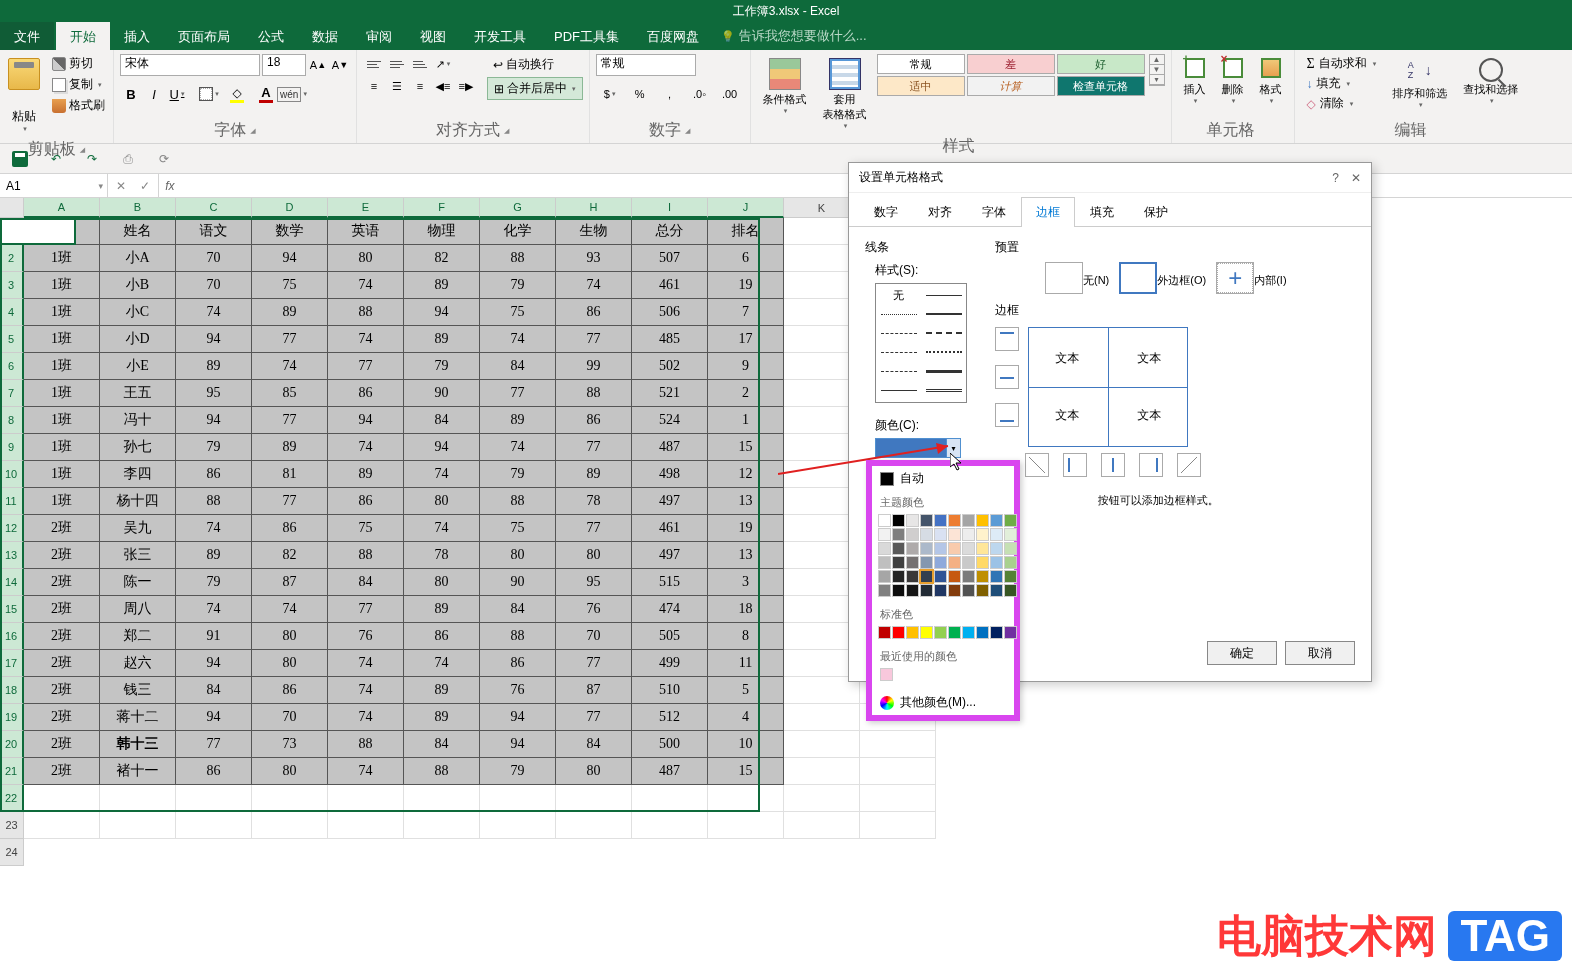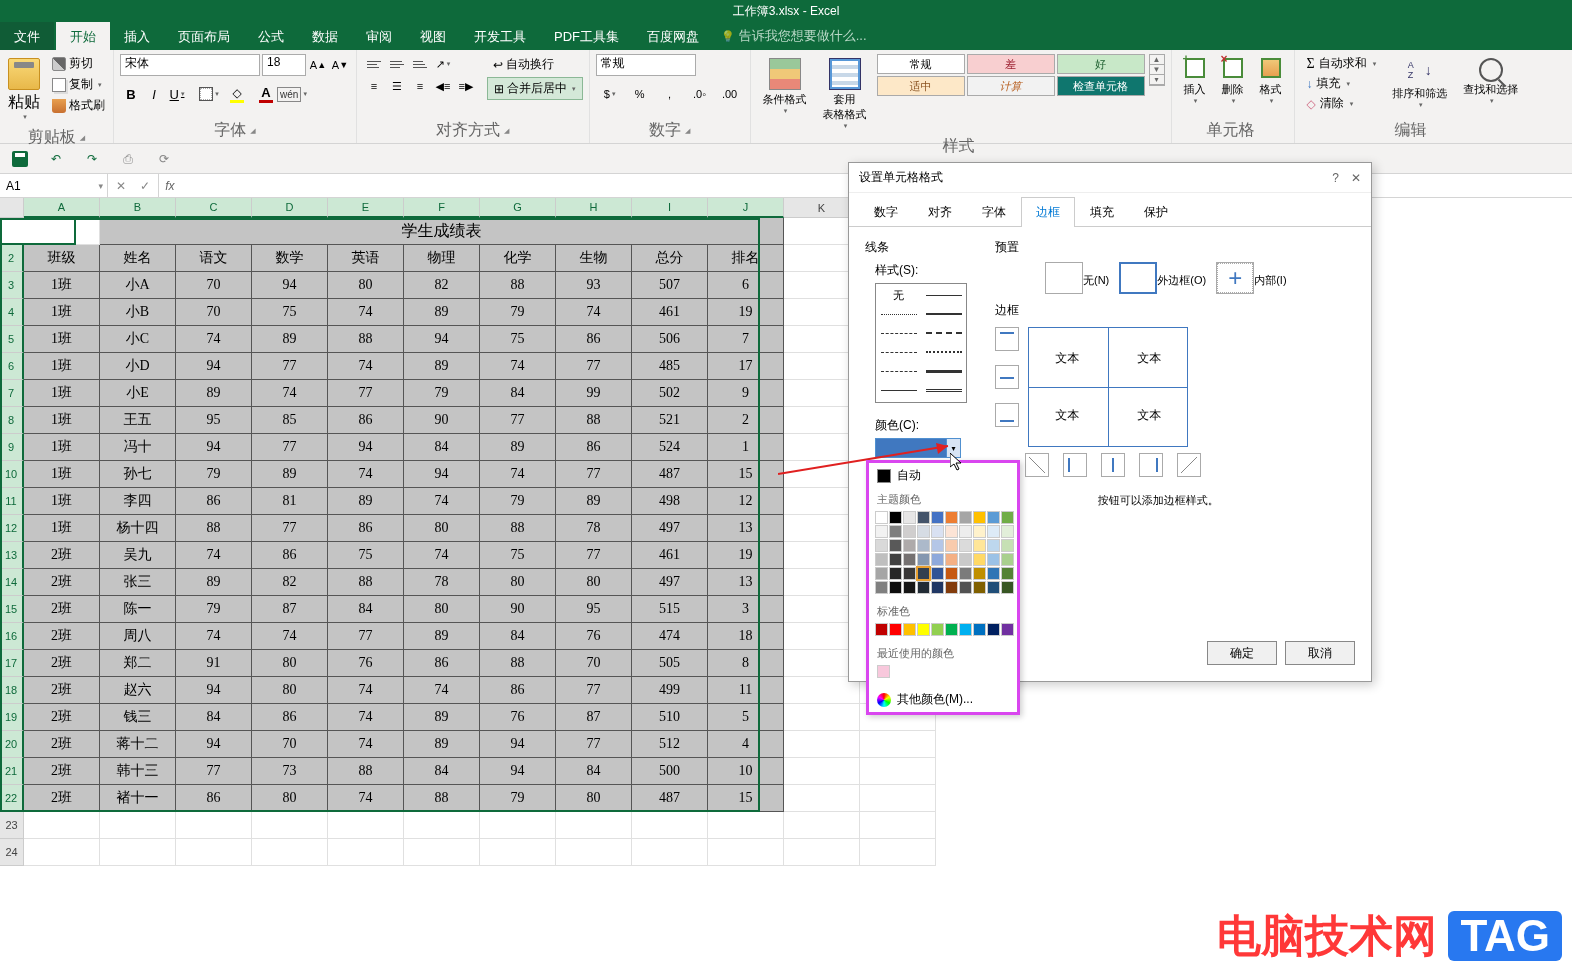--- a/index.html
+++ b/index.html
@@ -20,21 +20,21 @@
 .ribbon { height: 94px; background: #f3f2f1; border-bottom: 1px solid #d4d4d4; display: flex; }
 .ribbon-group { border-right: 1px solid #e1e1e1; padding: 2px 6px 0; display: flex; flex-direction: column; }
 .ribbon-group-content { flex: 1; display: flex; align-items: flex-start; gap: 4px; padding-top: 2px; }
 .ribbon-group-label { text-align: center; font-size: 16px; color: #666; padding: 2px 0; display: flex; justify-content: center; align-items: center; gap: 2px; }
 .ribbon-group-label::after { content: "◢"; font-size: 7px; color: #888; margin-left: 2px; }
 .ribbon-group-label.no-arrow::after { content: ""; }
 
 .clipboard-main { display: flex; flex-direction: column; align-items: center; padding: 4px 2px; }
 .paste-icon { width: 32px; height: 32px; background: linear-gradient(#f9d978, #e8b84a); border: 1px solid #c89020; border-radius: 2px; position: relative; }
 .paste-icon::after { content: ""; position: absolute; top: 3px; left: 5px; right: 5px; height: 6px; background: #888; border-radius: 1px; }
-.paste-label { font-size: 16px; margin-top: 2px; }
+.paste-label { font-size: 12px; margin-top: 18px; }
 .clipboard-side { display: flex; flex-direction: column; gap: 2px; font-size: 12px; padding-left: 4px; }
 .clip-item { display: flex; align-items: center; gap: 3px; padding: 1px 2px; }
 .clip-icon { width: 14px; height: 14px; display: inline-block; }
 .scissors { border: 1px solid #888; border-radius: 2px; background: linear-gradient(45deg, #ccc 50%, #666 50%); }
 .copy-ic { border: 1px solid #888; background: #fff; box-shadow: 2px 2px 0 #ddd; }
 .brush-ic { width: 14px; height: 14px; background: linear-gradient(#e8a050, #c87030); border-radius: 0 0 3px 3px; }
 
 
 .font-top { display: flex; gap: 2px; margin-bottom: 3px; }
 .font-select { height: 22px; border: 1px solid #ababab; background: #fff; font-size: 12px; padding: 0 16px 0 4px; position: relative; }
@@ -177,21 +177,21 @@
 .pt3 { bottom: 22px; left: 26px; } .pt4 { bottom: 22px; right: 26px; }
 .border-bottom-btns { display: flex; gap: 14px; margin-top: 6px; margin-left: 30px; }
 .diag-btn { width: 24px; height: 24px; border: 1px solid #aaa; position: relative; background: #fff; }
 .diag-btn.d1::after { content: ""; position: absolute; inset: 3px; background: linear-gradient(to top right, transparent 48%, #888 48% 52%, transparent 52%); }
 .diag-btn.d2::after { content: ""; position: absolute; inset: 3px; background: linear-gradient(to bottom right, transparent 48%, #888 48% 52%, transparent 52%); }
 .hint-text { font-size: 11px; margin-top: 16px; }
 .dialog-buttons { position: absolute; bottom: 16px; right: 16px; display: flex; gap: 8px; }
 .dialog-btn { width: 70px; height: 24px; border: 1px solid #888; background: #f0f0f0; font-size: 12px; }
 
 
-.color-dropdown { position: absolute; top: 460px; left: 866px; width: 154px; background: #fff; border: 3px solid #d946ef; box-shadow: 2px 2px 6px rgba(0,0,0,0.2); z-index: 200; font-size: 12px; }
+.color-dropdown { position: absolute; top: 460px; left: 866px; width: 154px; background: #fff; border: 6px solid #d946ef; box-shadow: 2px 2px 6px rgba(0,0,0,0.2); z-index: 200; font-size: 12px; }
 .cd-row { padding: 4px 8px; display: flex; align-items: center; gap: 6px; }
 .cd-auto-swatch { width: 14px; height: 14px; border: 1px solid #888; background: #000; }
 .cd-label { font-size: 11px; color: #666; padding: 4px 8px 2px; }
 .color-grid { padding: 2px 6px 6px; display: grid; grid-template-columns: repeat(10, 13px); gap: 1px; }
 .color-swatch { width: 13px; height: 13px; border: 1px solid #ccc; }
 .color-swatch.picked { outline: 2px solid #e8a030; outline-offset: -1px; }
 .recent-row { padding: 2px 8px 6px; }
 .recent-swatch { width: 13px; height: 13px; border: 1px solid #ccc; display: inline-block; }
 .more-colors-icon { width: 14px; height: 14px; border-radius: 50%; background: conic-gradient(red, yellow, lime, cyan, blue, magenta, red); }
 
@@ -506,26 +506,20 @@
       <div class="row-header selected">18</div>
       <div class="row-header selected">19</div>
       <div class="row-header selected">20</div>
       <div class="row-header selected">21</div>
       <div class="row-header selected">22</div>
       <div class="row-header">23</div>
       <div class="row-header">24</div>
     </div>
   <div class="grid-body" id="grid-body">
       <div class="grid-row">
-        <div class="grid-cell" style="width: 76px; background: rgb(255, 255, 255);"></div>
-        <div class="grid-cell data-cell title-cell" style="width: 684px;">学生成绩表</div>
-        <div class="grid-cell" style="width: 76px;"></div>
-        <div class="grid-cell" style="width: 76px;"></div>
-      </div>
-      <div class="grid-row">
         <div class="grid-cell data-cell" style="width: 76px;">班级</div>
         <div class="grid-cell data-cell" style="width: 76px;">姓名</div>
         <div class="grid-cell data-cell" style="width: 76px;">语文</div>
         <div class="grid-cell data-cell" style="width: 76px;">数学</div>
         <div class="grid-cell data-cell" style="width: 76px;">英语</div>
         <div class="grid-cell data-cell" style="width: 76px;">物理</div>
         <div class="grid-cell data-cell" style="width: 76px;">化学</div>
         <div class="grid-cell data-cell" style="width: 76px;">生物</div>
         <div class="grid-cell data-cell" style="width: 76px;">总分</div>
         <div class="grid-cell data-cell" style="width: 76px;">排名</div>
@@ -779,21 +773,21 @@
         <div class="grid-cell data-cell" style="width: 76px;">89</div>
         <div class="grid-cell data-cell" style="width: 76px;">94</div>
         <div class="grid-cell data-cell" style="width: 76px;">77</div>
         <div class="grid-cell data-cell" style="width: 76px;">512</div>
         <div class="grid-cell data-cell" style="width: 76px;">4</div>
         <div class="grid-cell" style="width: 76px;"></div>
         <div class="grid-cell" style="width: 76px;"></div>
       </div>
       <div class="grid-row">
         <div class="grid-cell data-cell" style="width: 76px;">2班</div>
-        <div class="grid-cell data-cell" style="width: 76px;">韩十三</div>
+        <div class="grid-cell data-cell" style="width: 76px; font-weight: bold;">韩十三</div>
         <div class="grid-cell data-cell" style="width: 76px;">77</div>
         <div class="grid-cell data-cell" style="width: 76px;">73</div>
         <div class="grid-cell data-cell" style="width: 76px;">88</div>
         <div class="grid-cell data-cell" style="width: 76px;">84</div>
         <div class="grid-cell data-cell" style="width: 76px;">94</div>
         <div class="grid-cell data-cell" style="width: 76px;">84</div>
         <div class="grid-cell data-cell" style="width: 76px;">500</div>
         <div class="grid-cell data-cell" style="width: 76px;">10</div>
         <div class="grid-cell" style="width: 76px;"></div>
         <div class="grid-cell" style="width: 76px;"></div>

